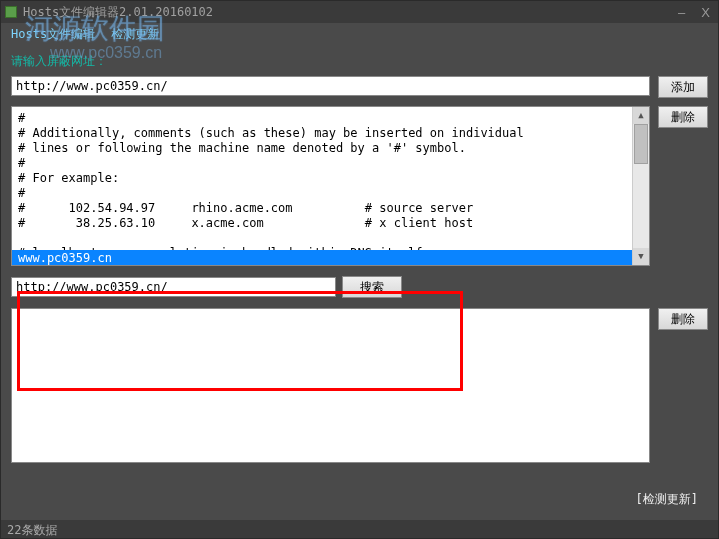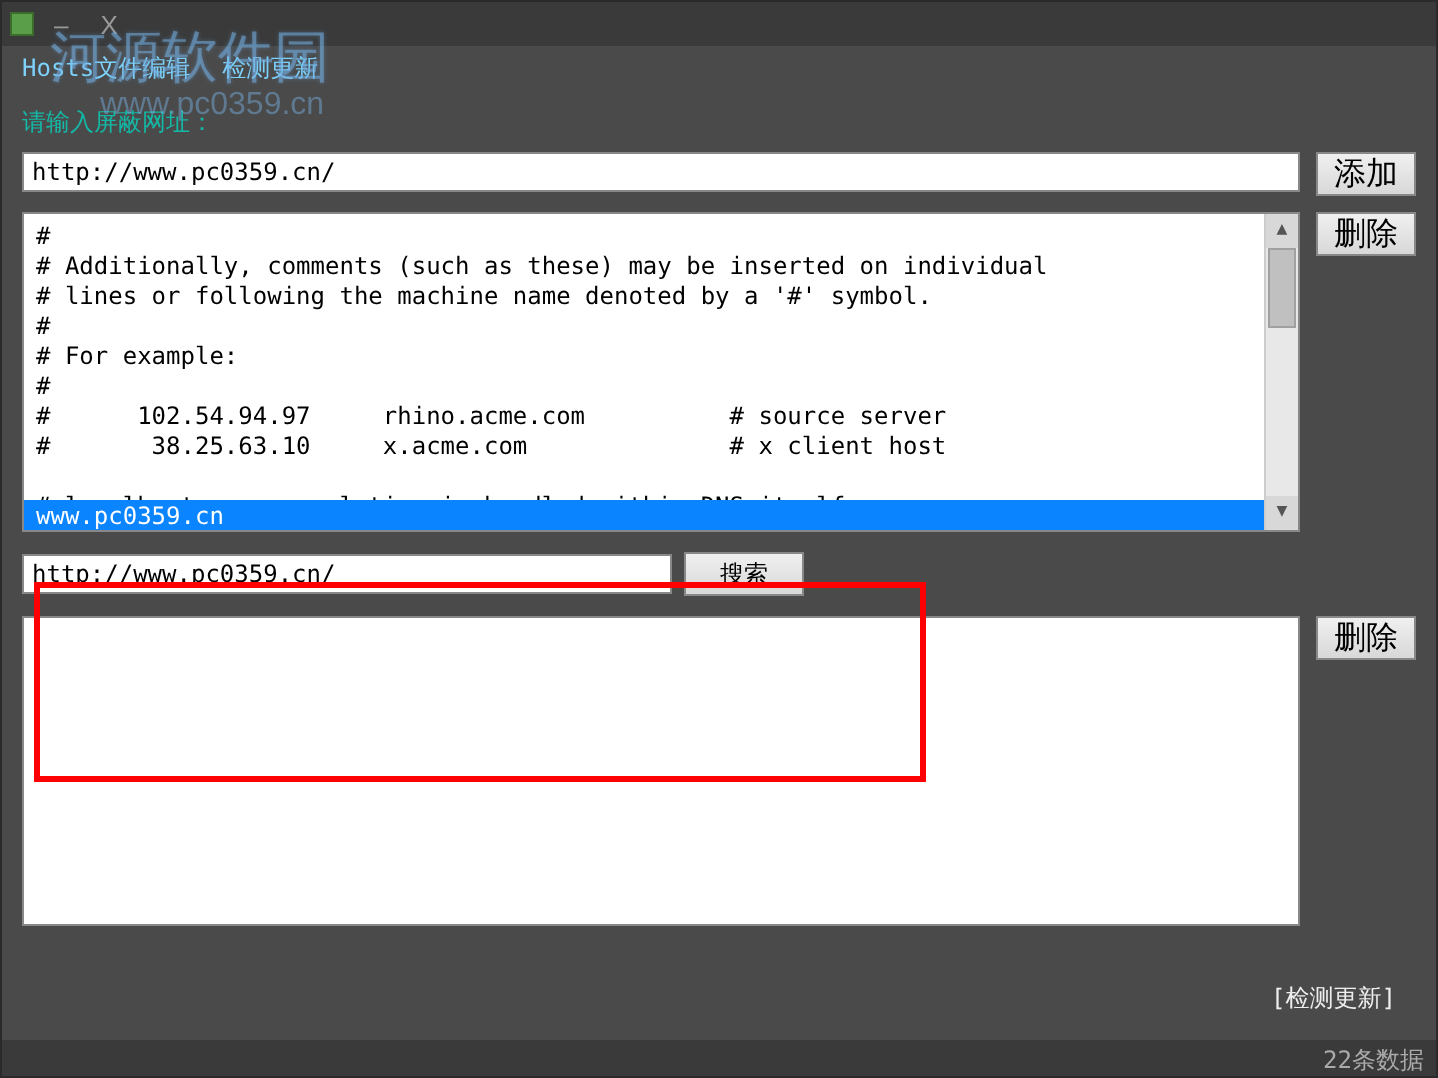--- a/index.html
+++ b/index.html
@@ -108,21 +108,21 @@
       border: 1px solid #888;
       padding: 2px 4px;
       font-family: "SimSun", monospace;
       font-size: 12px;
     }
     .btn {
       width: 50px;
       height: 22px;
       background: linear-gradient(#f0f0f0, #d8d8d8);
       border: 1px solid #888;
-      font-size: 16px;
+      font-size: 12px;
       cursor: pointer;
       font-family: "SimSun", sans-serif;
     }
     .textarea-wrap {
       display: flex;
       gap: 8px;
       margin-top: 4px;
     }
     .textarea-container {
       flex: 1;
@@ -239,29 +239,29 @@
     .footer-link {
       color: #eee;
       cursor: pointer;
     }
     .statusbar {
       height: 18px;
       background: #3a3a3a;
       color: #aaa;
       padding: 2px 6px;
       font-size: 12px;
-      text-align: right;
     }
   </style>
 </head>
 <body>
 
 <div class="window">
   <div class="titlebar">
     <div class="title-icon"></div>
+    <div class="title-text">Hosts文件编辑器2.01.20160102</div>
     <div class="titlebar-controls">
       <span class="titlebar-btn">–</span>
       <span class="titlebar-btn">X</span>
     </div>
   </div>
 
   <div class="menubar">
     <div class="menu-item">Hosts文件编辑</div>
     <div class="menu-item">检测更新</div>
   </div>

